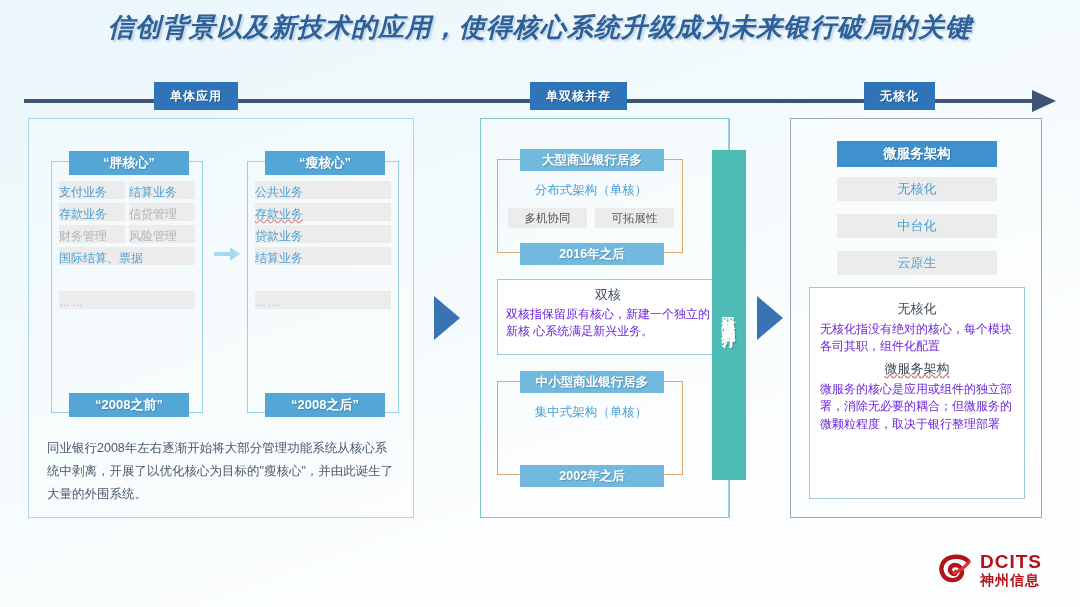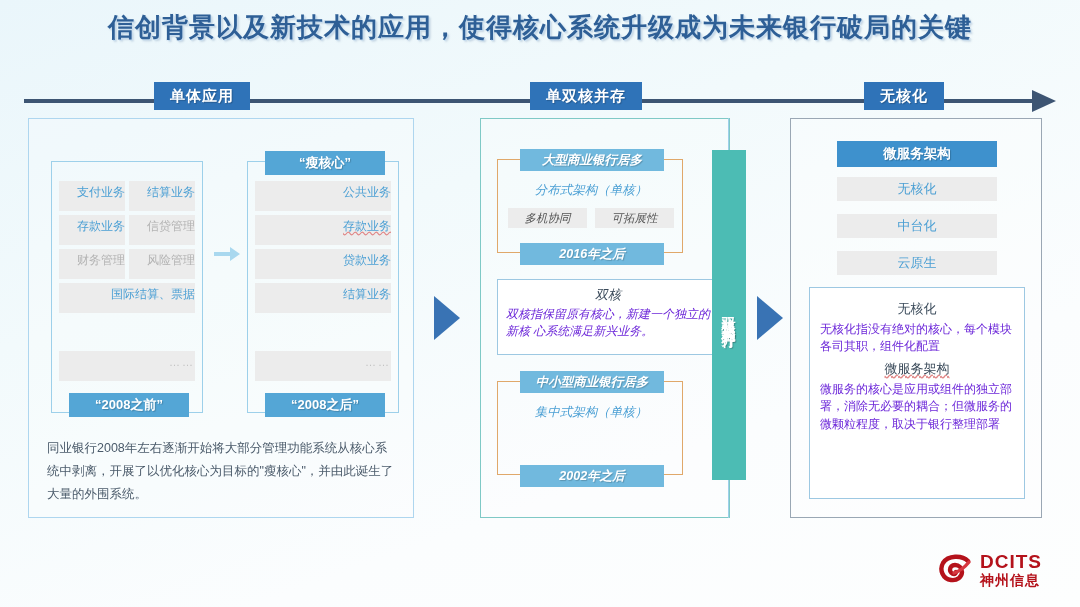--- a/index.html
+++ b/index.html
@@ -14,20 +14,21 @@
   .title {
     position: absolute;
     top: 10px; left: 0; width: 1080px;
     text-align: center;
     font-size: 26px;
     font-weight: bold;
     letter-spacing: 1px;
     color: #2e5f96;
     text-shadow: 1px 1px 0 #c6dcef, 2px 2px 2px rgba(120,150,180,.35);
     white-space: nowrap;
+    font-style: italic;
   }
 
   
   .timeline { position: absolute; top: 88px; left: 24px; width: 1032px; height: 26px; }
   .timeline-line {
     position: absolute; top: 11px; left: 0; width: 1010px; height: 4px;
     background: #3d5573;
   }
   .timeline-arrow {
     position: absolute; top: 2px; right: 0;
@@ -35,34 +36,34 @@
     border-top: 11px solid transparent;
     border-bottom: 11px solid transparent;
     border-left: 24px solid #3d5573;
   }
   .tl-label {
     position: absolute; top: -6px;
     height: 28px; line-height: 28px;
     padding: 0 16px;
     background: #2f73b8;
     color: #fff;
-    font-size: 15px; font-weight: bold;
+    font-size: 12px; font-weight: bold;
     letter-spacing: 1px;
     text-align: center;
     text-shadow: 1px 1px 1px rgba(0,0,0,.22);
     white-space: nowrap;
   }
   .tl-1 { left: 130px; }
   .tl-2 { left: 506px; }
   .tl-3 { left: 840px; }
 
   
   .panel { position: absolute; top: 118px; }
   .panel-1 { left: 28px;  width: 386px; height: 400px; border: 1px solid #aed6ef; background: rgba(255,255,255,.22); }
-  .panel-2 { left: 480px; width: 250px; height: 400px; border: 1px solid #7fc9c6; background: rgba(255,255,255,.22); font-style: italic; }
+  .panel-2 { left: 480px; width: 250px; height: 400px; border: 1px solid #7fc9c6; background: rgba(255,255,255,.22); }
   .panel-3 { left: 790px; width: 252px; height: 400px; border: 1px solid #9aa7b4; background: rgba(255,255,255,.30); }
 
   
   .big-arrow {
     position: absolute; width: 0; height: 0;
     border-top: 22px solid transparent;
     border-bottom: 22px solid transparent;
     border-left: 26px solid #3973b4;
   }
   .arrow-a { top: 296px; left: 434px; }
@@ -86,22 +87,22 @@
   }
   .cap-top { top: 0; }
   .cap-bot { top: 242px; }
 
   .cells {
     position: absolute; top: 30px; left: 8px; width: 136px;
     display: flex; flex-wrap: wrap; gap: 4px 4px;
   }
   .cell {
     background: #ececec;
-    height: 30px; line-height: 22px;
-    font-size: 12px; text-align: right;
+    height: 18px; line-height: 22px;
+    font-size: 12px; text-align: left;
     color: #4a9fd4;
     white-space: nowrap;
   }
   .cell.half { width: 66px; }
   .cell.full { width: 136px; }
   .cell.dim  { color: #b3b3b3; }
   .cell.dots { color: #c3c3c3; letter-spacing: 2px; font-size: 11px; }
   .cell.blank { background: transparent; }
   .cell.wavy { text-decoration: underline wavy #e08585; text-decoration-skip-ink: none; }
 
@@ -216,20 +217,21 @@
   <div class="tl-label tl-3">无核化</div>
 </div>
 
 <div class="big-arrow arrow-a"></div>
 <div class="big-arrow arrow-b"></div>
 
 <div class="panel panel-1">
 
   <div class="col col-left">
     <div class="col-frame"></div>
+    <div class="cap cap-top">“胖核心”</div>
     <div class="cells">
       <div class="cell half">支付业务</div>
       <div class="cell half">结算业务</div>
       <div class="cell half">存款业务</div>
       <div class="cell half dim">信贷管理</div>
       <div class="cell half dim">财务管理</div>
       <div class="cell half dim">风险管理</div>
       <div class="cell full">国际结算、票据</div>
       <div class="cell full blank"></div>
       <div class="cell full dots">……</div>

